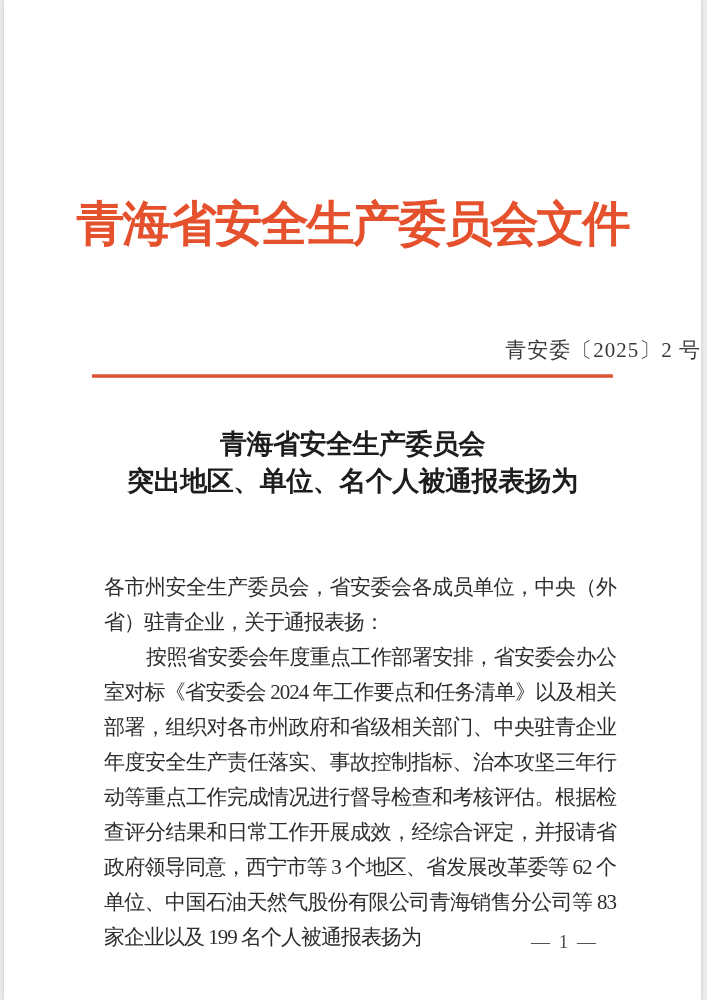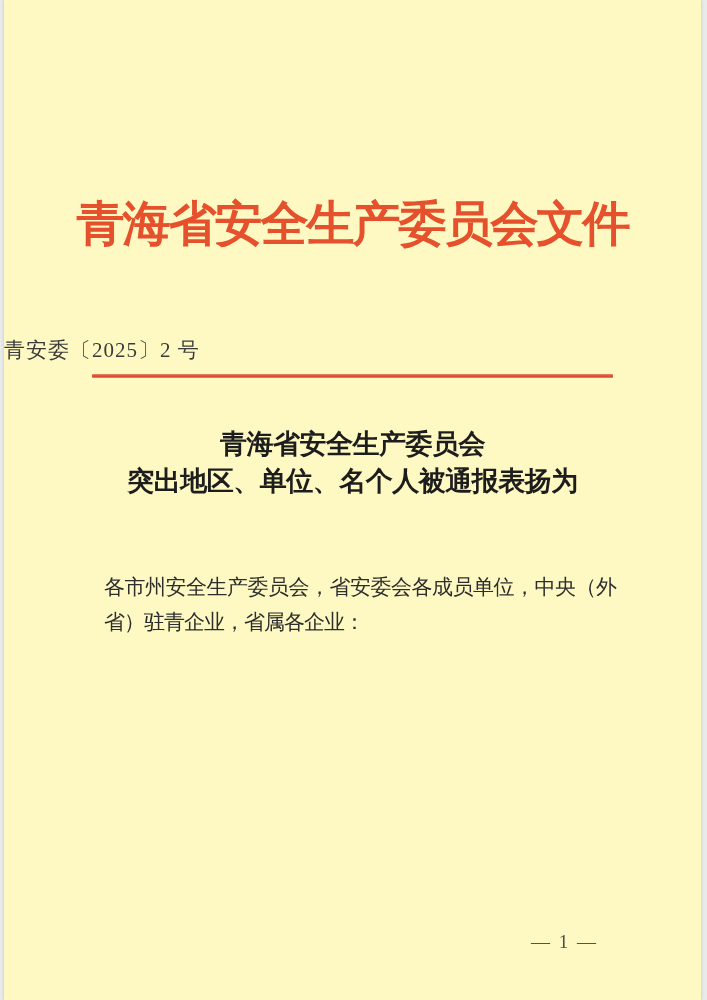--- a/index.html
+++ b/index.html
@@ -15,21 +15,21 @@
     margin: 0 auto;
     background: #e9eaea;
     overflow: hidden;
   }
   .page {
     position: absolute;
     left: 4px;
     top: 0;
     width: 697px;
     height: 1000px;
-    background: #fef9c3;
+    background: #ffffff;
     box-shadow: 0 0 3px rgba(0,0,0,0.18);
   }
   
   .masthead {
     position: absolute;
     top: 192px;
     left: 0;
     width: 100%;
     text-align: center;
     color: #e4512c;
@@ -37,21 +37,21 @@
     font-weight: bold;
     letter-spacing: -2px;
     white-space: nowrap;
   }
   
   .doc-number {
     position: absolute;
     top: 336px;
     left: 0;
     width: 100%;
-    text-align: left;
+    text-align: right;
     color: #3a3a3a;
     font-size: 21px;
     letter-spacing: 1px;
     white-space: nowrap;
   }
   
   .red-rule {
     position: absolute;
     top: 374px;
     left: 88px;
@@ -110,19 +110,20 @@
     <div class="doc-number">青安委〔2025〕2 号</div>
 
     <div class="red-rule"></div>
 
     <div class="doc-title">
       <div class="t-line">青海省安全生产委员会</div>
       <div class="t-line">突出地区、单位、名个人被通报表扬为</div>
     </div>
 
     <div class="body-text">
-      <p>各市州安全生产委员会，省安委会各成员单位，中央（外省）驻青企业，省属各企业：</p>
+      <p>各市州安全生产委员会，省安委会各成员单位，中央（外省）驻青企业，关于通报表扬：</p>
+      <p class="indented">按照省安委会年度重点工作部署安排，省安委会办公室对标《省安委会 2024 年工作要点和任务清单》以及相关部署，组织对各市州政府和省级相关部门、中央驻青企业年度安全生产责任落实、事故控制指标、治本攻坚三年行动等重点工作完成情况进行督导检查和考核评估。根据检查评分结果和日常工作开展成效，经综合评定，并报请省政府领导同意，西宁市等 3 个地区、省发展改革委等 62 个单位、中国石油天然气股份有限公司青海销售分公司等 83 家企业以及 199 名个人被通报表扬为</p>
     </div>
 
     <div class="page-number">— 1 —</div>
 
   </div>
 </div>
 
 </body></html>

